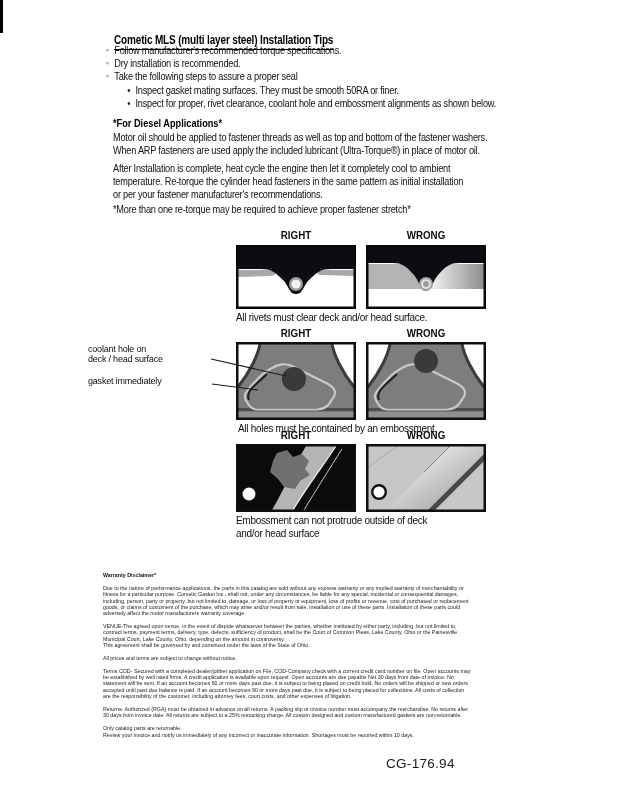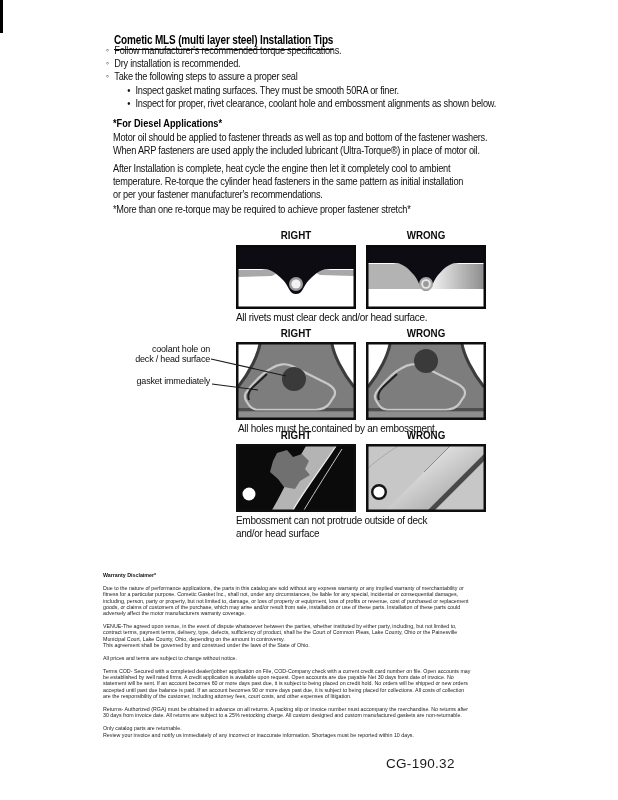--- a/index.html
+++ b/index.html
@@ -25,21 +25,21 @@
   .dpara { left:113px; width:470px; font-size:10px; letter-spacing:-0.25px; line-height:12.8px;
            white-space:pre-line; transform:scaleX(0.92); transform-origin:0 0; }
   .dp1 { top:132px; } .dp2 { top:163px; } .dp3 { top:204px; }
 
   .figlabel { width:120px; text-align:center; font-size:11.5px; font-weight:bold;
               color:#0a0a0a; transform:scaleX(0.85); }
   .figcap { font-size:10.5px; letter-spacing:-0.3px; line-height:13px; color:#0e0e0e;
             white-space:pre-line; transform:scaleX(0.95); transform-origin:0 0; white-space:pre-line; }
   .figsvg { display:block; }
 
-  .ann { width:122px; text-align:right; font-size:9px; letter-spacing:-0.2px;
+  .ann { width:122px; text-align:left; font-size:9px; letter-spacing:-0.2px;
          line-height:10px; color:#0e0e0e; white-space:pre-line; }
 
   .warr { left:103px; top:572px; width:485px; font-size:5.3px; line-height:6.35px;
           color:#222; letter-spacing:0; }
   .warr .whead { font-weight:bold; color:#111; margin:0 0 6.5px 0; }
   .warr p { margin:0 0 6.5px 0; white-space:pre-line; }
 
   .footer-code { left:386px; top:756px; font-size:13.5px; letter-spacing:0.3px; color:#1a1a1a; }
 </style>
 </head>
@@ -209,15 +209,15 @@
 be established by well rated firms.  A credit application is available upon request.  Open accounts are due payable Net 30 days from date of invoice.  No
 statement will be sent.  If an account becomes 60 or more days past due, it is subject to being placed on credit hold.  No orders will be shipped or new orders
 accepted until past due balance is paid.  If an account becomes 90 or more days past due, it is subject to being placed for collections.  All costs of collection
 are the responsibility of the customer, including attorney fees, court costs, and other expenses of litigation.</p>
     <p>Returns- Authorized (RGA) must be obtained in advance on all returns.  A packing slip or invoice number must accompany the merchandise.  No returns after
 30 days from invoice date.  All returns are subject to a 25% restocking charge.  All custom designed and custom manufactured gaskets are non-returnable.</p>
     <p>Only catalog parts are returnable.
 Review your invoice and notify us immediately of any incorrect or inaccurate information.  Shortages must be reported within 10 days.</p>
   </div>
 
-  <div class="abs footer-code">CG-190.32</div>
+  <div class="abs footer-code">CG-176.94</div>
 
 </div>
 
 </body></html>

